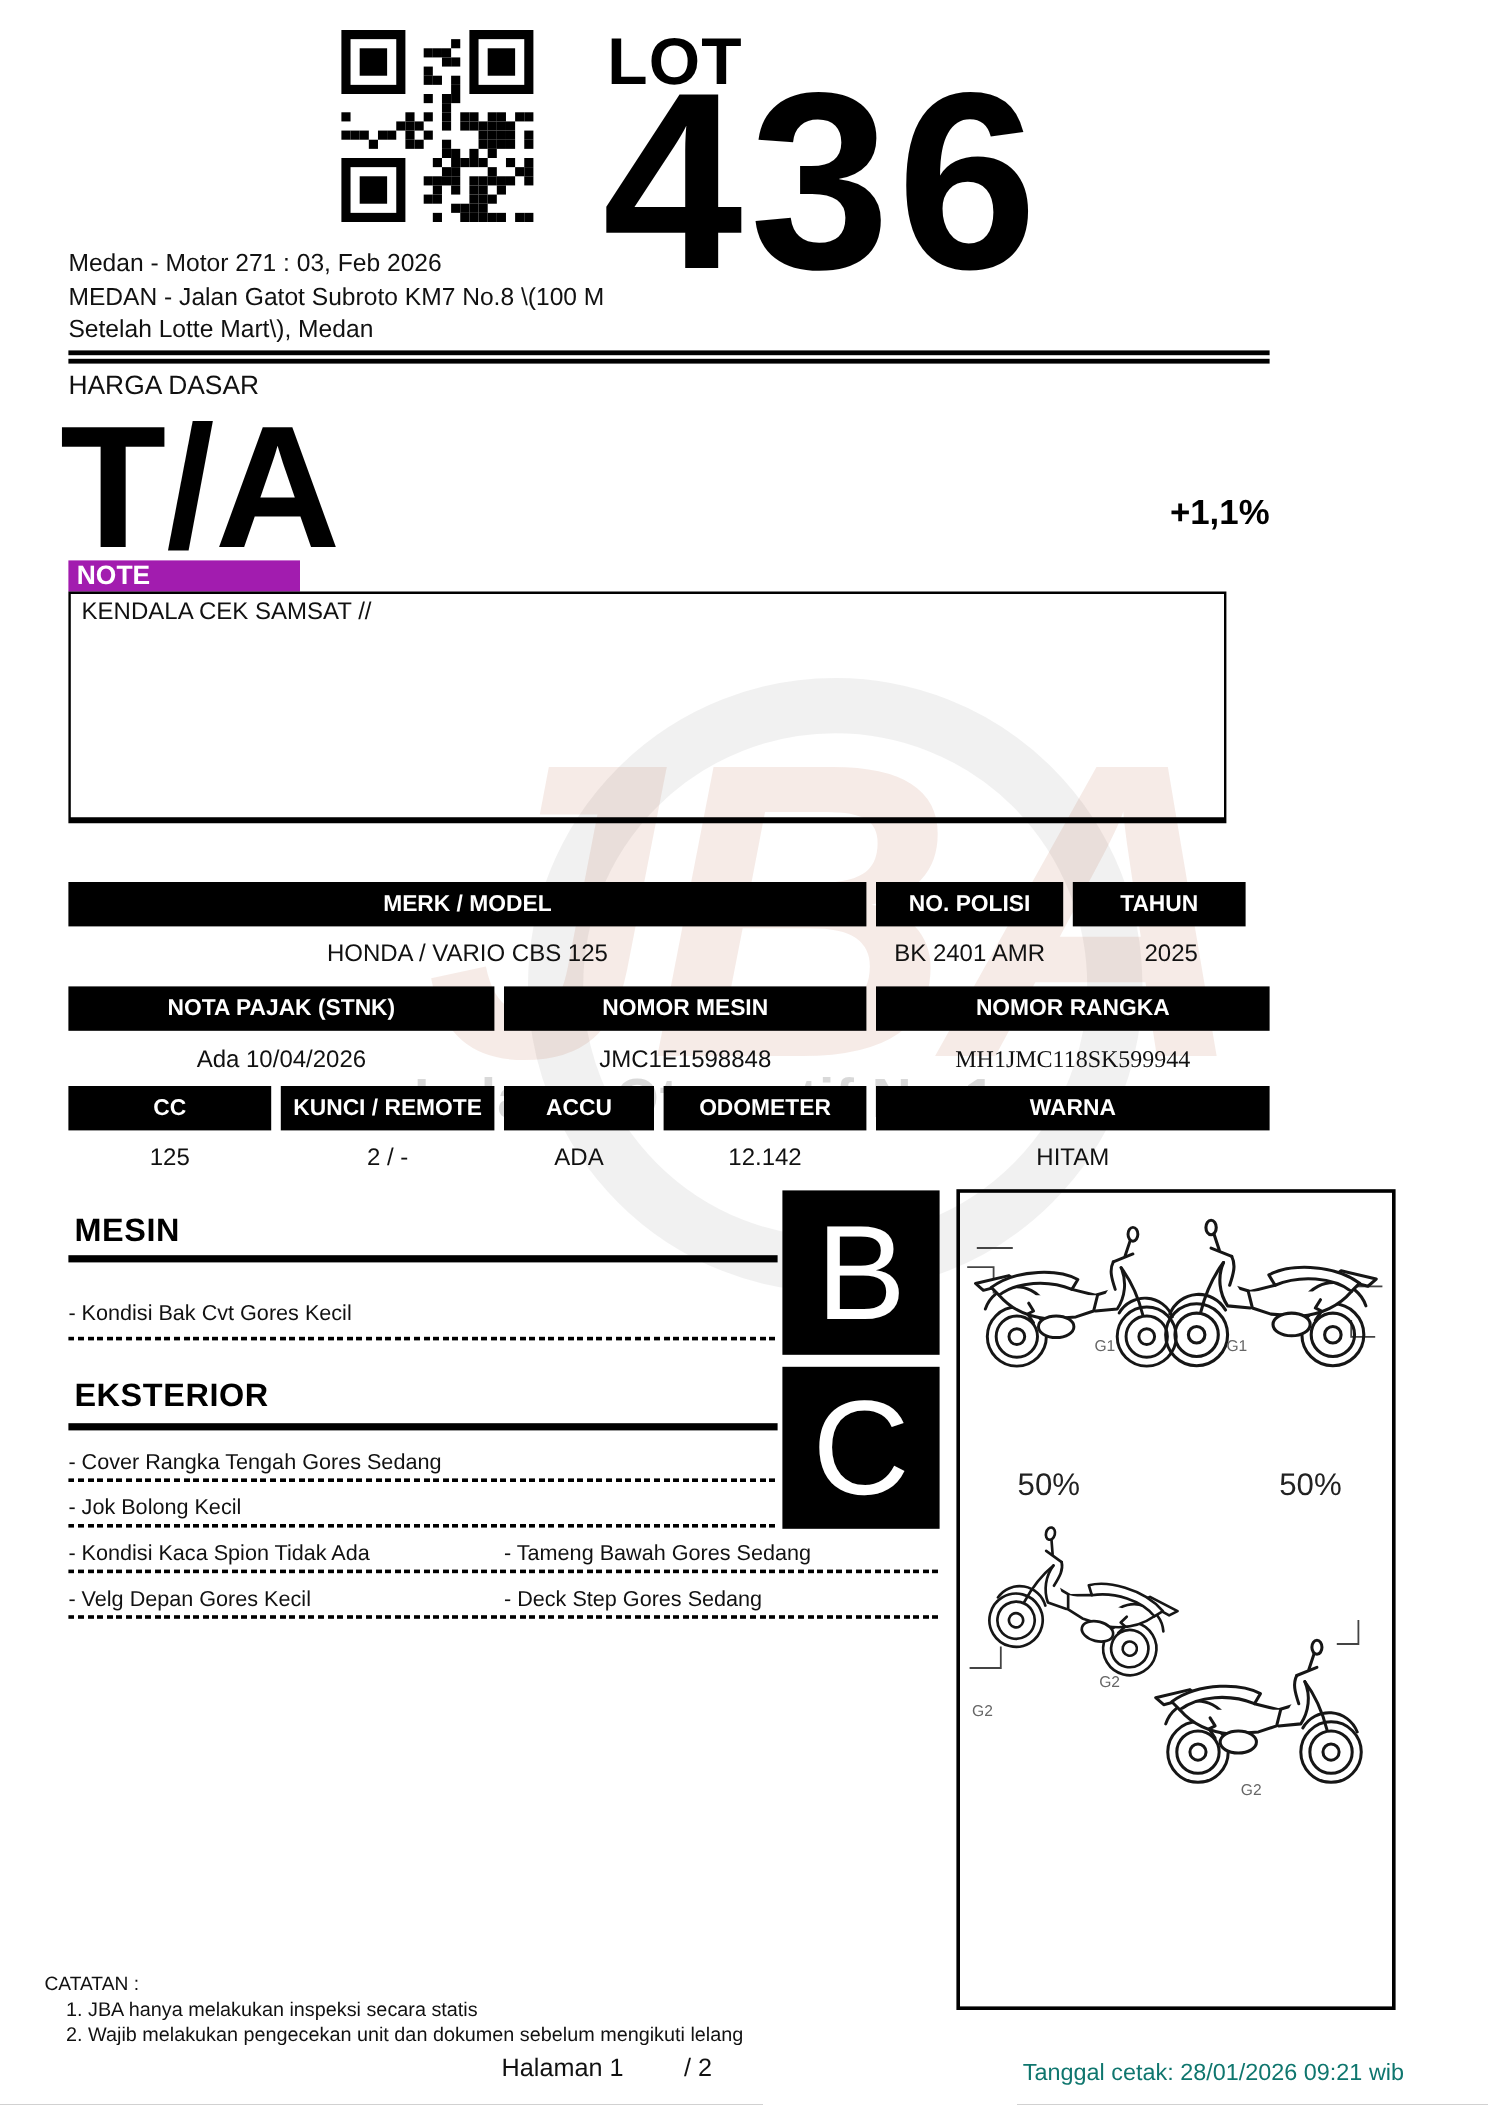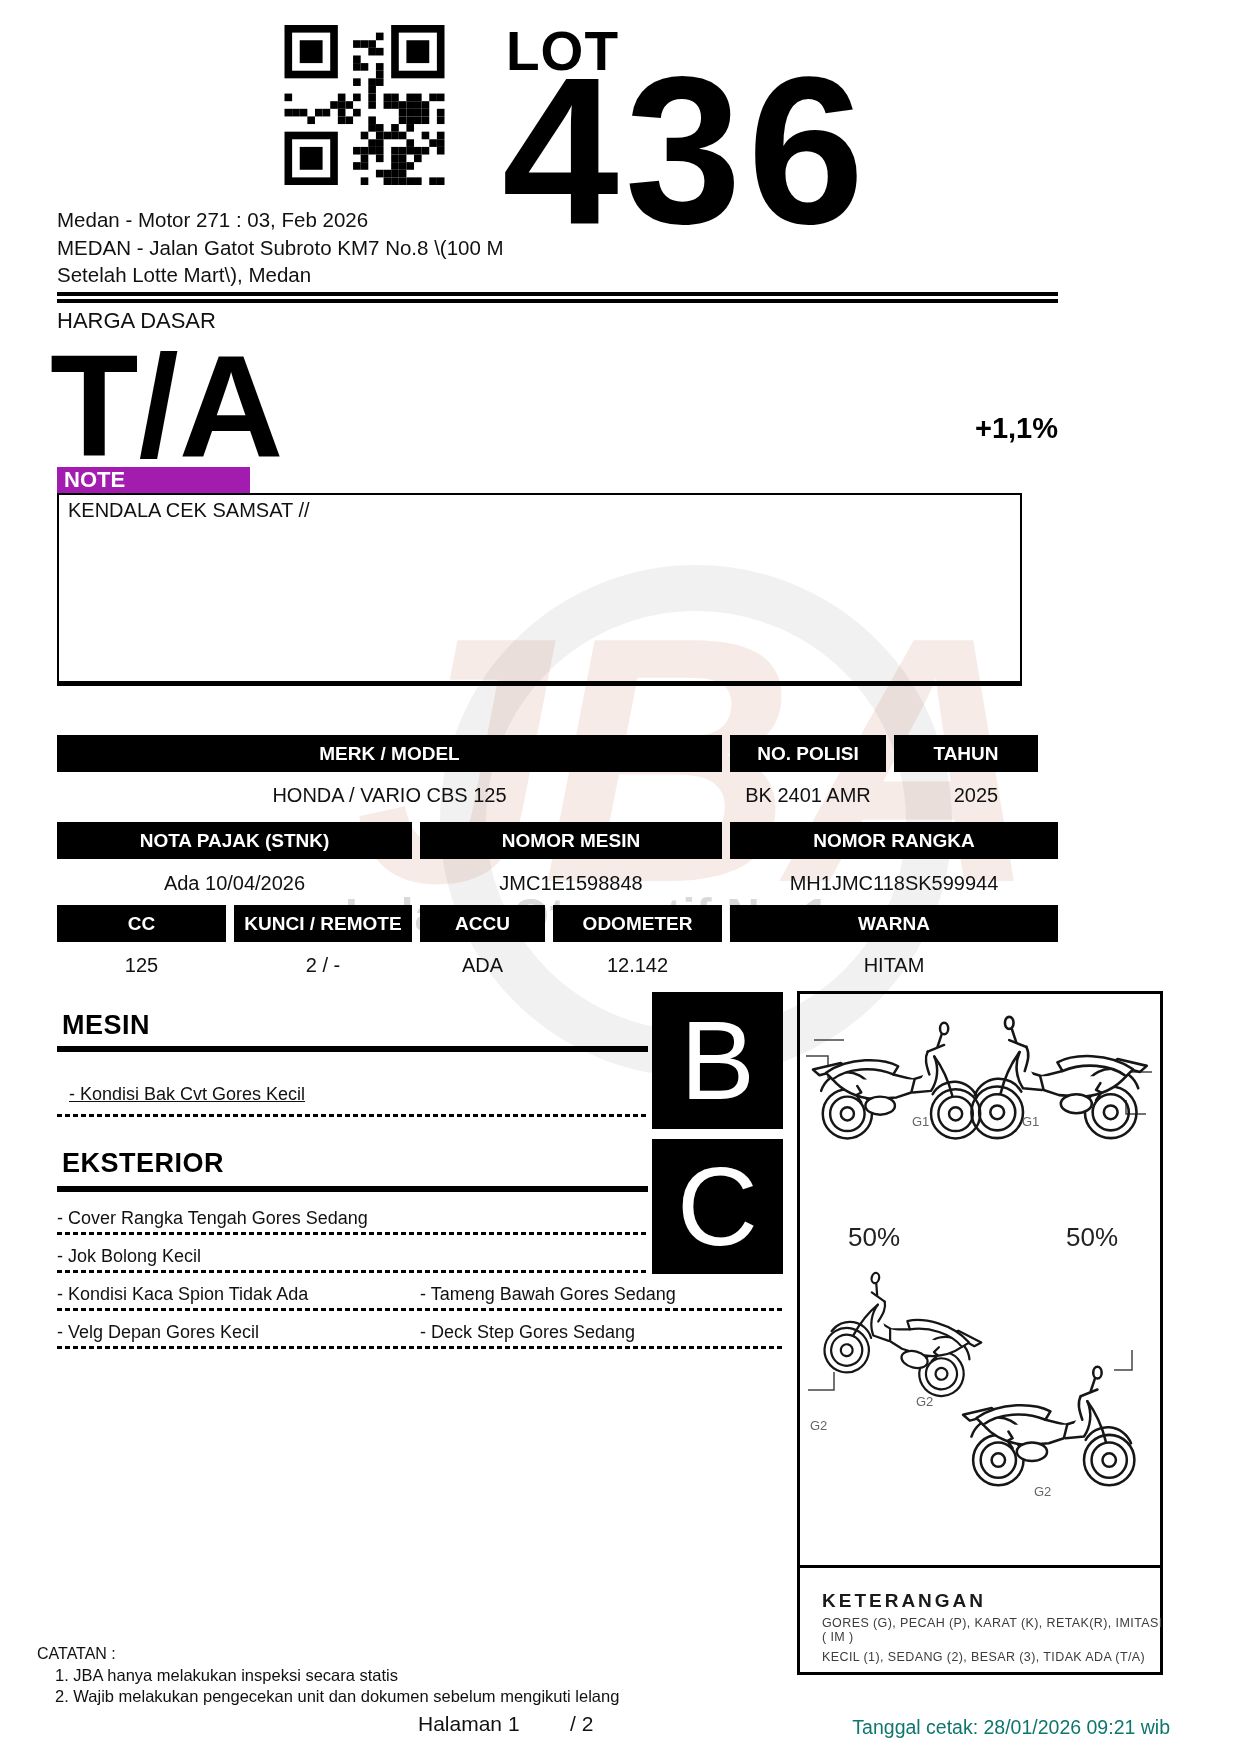--- a/index.html
+++ b/index.html
@@ -199,36 +199,36 @@
   <div class="abs hdr-cell" style="left:894px;top:735px;width:144px;">TAHUN</div>
   <div class="abs val-cell" style="left:57px;top:780px;width:665px;">HONDA / VARIO CBS 125</div>
   <div class="abs val-cell" style="left:730px;top:780px;width:156px;">BK 2401 AMR</div>
   <div class="abs val-cell" style="left:894px;top:780px;width:164px;">2025</div>
 
   <div class="abs hdr-cell" style="left:57px;top:822px;width:355px;">NOTA PAJAK (STNK)</div>
   <div class="abs hdr-cell" style="left:730px;top:822px;width:328px;">NOMOR RANGKA</div>
   <div class="abs hdr-cell" style="left:420px;top:822px;width:302px;">NOMOR MESIN</div>
   <div class="abs val-cell" style="left:57px;top:868px;width:355px;">Ada 10/04/2026</div>
   <div class="abs val-cell" style="left:420px;top:868px;width:302px;">JMC1E1598848</div>
-  <div class="abs val-cell" style="left:730px;top:868px;width:328px;">MH1JMC118SK599944</div>
+  <div class="abs val-cell" style="left:730px;top:868px;width:328px;font-family:Liberation Serif, serif;">MH1JMC118SK599944</div>
 
   <div class="abs hdr-cell" style="left:57px;top:905px;width:169px;">CC</div>
   <div class="abs hdr-cell" style="left:234px;top:905px;width:178px;">KUNCI / REMOTE</div>
   <div class="abs hdr-cell" style="left:420px;top:905px;width:125px;">ACCU</div>
   <div class="abs hdr-cell" style="left:553px;top:905px;width:169px;">ODOMETER</div>
   <div class="abs hdr-cell" style="left:730px;top:905px;width:328px;">WARNA</div>
   <div class="abs val-cell" style="left:57px;top:950px;width:169px;">125</div>
   <div class="abs val-cell" style="left:234px;top:950px;width:178px;">2 / -</div>
   <div class="abs val-cell" style="left:420px;top:950px;width:125px;">ADA</div>
   <div class="abs val-cell" style="left:553px;top:950px;width:169px;">12.142</div>
   <div class="abs val-cell" style="left:730px;top:950px;width:328px;">HITAM</div>
 
   <div class="abs sec-title" style="left:62px;top:1010px;">MESIN</div>
   <div class="abs thickline" style="left:57px;top:1046px;width:591px;"></div>
-  <div class="abs item" style="left:69px;top:1084px;text-decoration:underline;">- Kondisi Bak Cvt Gores Kecil</div>
+  <div class="abs item" style="left:57px;top:1084px;">- Kondisi Bak Cvt Gores Kecil</div>
   <div class="abs dotted" style="left:57px;top:1114px;width:591px;"></div>
   <div class="abs grade" style="left:652px;top:992px;width:131px;height:137px;">B</div>
 
   <div class="abs sec-title" style="left:62px;top:1148px;">EKSTERIOR</div>
   <div class="abs thickline" style="left:57px;top:1186px;width:591px;"></div>
   <div class="abs grade" style="left:652px;top:1139px;width:131px;height:135px;">C</div>
 
   <div class="abs item" style="left:57px;top:1208px;">- Cover Rangka Tengah Gores Sedang</div>
   <div class="abs dotted" style="left:57px;top:1232px;width:591px;"></div>
   <div class="abs item" style="left:57px;top:1246px;">- Jok Bolong Kecil</div>
@@ -285,25 +285,20 @@
       <text x="266" y="252" font-size="26" fill="#222">50%</text>
 
       <use href="#scooter" transform="translate(196,308) rotate(14) scale(-0.74,0.74)"></use>
       <use href="#scooter" transform="translate(158,372) scale(0.84)"></use>
       <text x="116" y="412" font-size="13" fill="#666">G2</text>
       <text x="10" y="436" font-size="13" fill="#666">G2</text>
       <text x="234" y="502" font-size="13" fill="#666">G2</text>
     </svg>
   </div>
 
-  <div class="abs ket-area" style="left:797px;top:1565px;">
-    <div class="ket-title" style="margin:22px 0 4px 25px;">KETERANGAN</div>
-    <div class="ket-line" style="margin:2px 0 0 25px;">GORES (G), PECAH (P), KARAT (K), RETAK(R), IMITASI ( IM )</div>
-    <div class="ket-line" style="margin:6px 0 0 25px;">KECIL (1), SEDANG (2), BESAR (3), TIDAK ADA (T/A)</div>
-  </div>
 
   <div class="abs cat-title" style="left:37px;top:1645px;">CATATAN :</div>
   <div class="abs cat-item" style="left:55px;top:1666px;">1. JBA hanya melakukan inspeksi secara statis</div>
   <div class="abs cat-item" style="left:55px;top:1687px;">2. Wajib melakukan pengecekan unit dan dokumen sebelum mengikuti lelang</div>
   <div class="abs pg" style="left:418px;top:1712px;">Halaman 1</div>
   <div class="abs pg" style="left:570px;top:1712px;">/ 2</div>
   <div class="abs print-date" style="left:780px;top:1716px;">Tanggal cetak: 28/01/2026 09:21 wib</div>
 
 </div>
 

